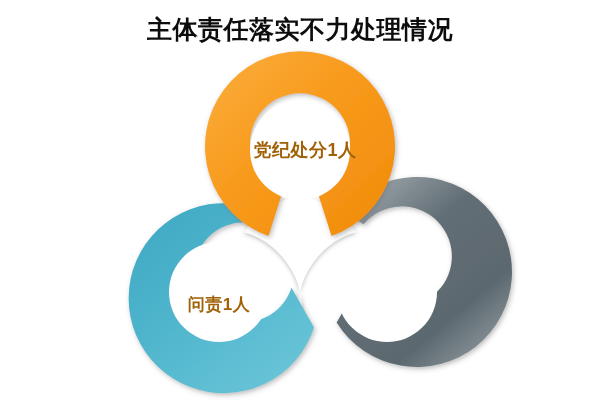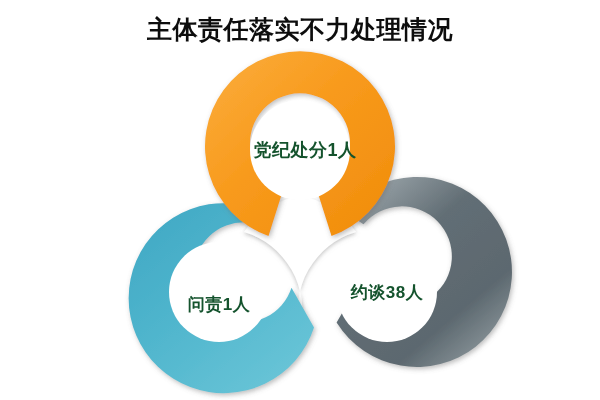--- a/index.html
+++ b/index.html
@@ -37,21 +37,21 @@
   .ring-svg {
     position: absolute;
     left: 0;
     top: 0;
   }
   .ring-label {
     position: absolute;
     text-align: center;
     font-size: 17px;
     font-weight: bold;
-    color: #14532d;
+    color: #a16207;
     white-space: nowrap;
     transform: translate(-50%, -50%);
     letter-spacing: 0.5px;
   }
   .label-orange {
     left: 305px;
     top: 150px;
     font-size: 18px;
   }
   .label-blue {
@@ -134,15 +134,14 @@
                A 50 50 0 1 0 283.0 190.3
                Z" fill="url(#gradOrange)" filter="url(#softShadow)"></path>
       <circle cx="300" cy="150" r="50" fill="url(#innerShade)"></circle>
     </g>
   </svg>
 
   <div class="ring-label label-orange">党纪处分1人</div>
 
   <div class="ring-label label-blue">问责1人</div>
 
-  <div class="ring-label label-gray">约谈38人</div>
 
 </div>
 
 </body></html>

